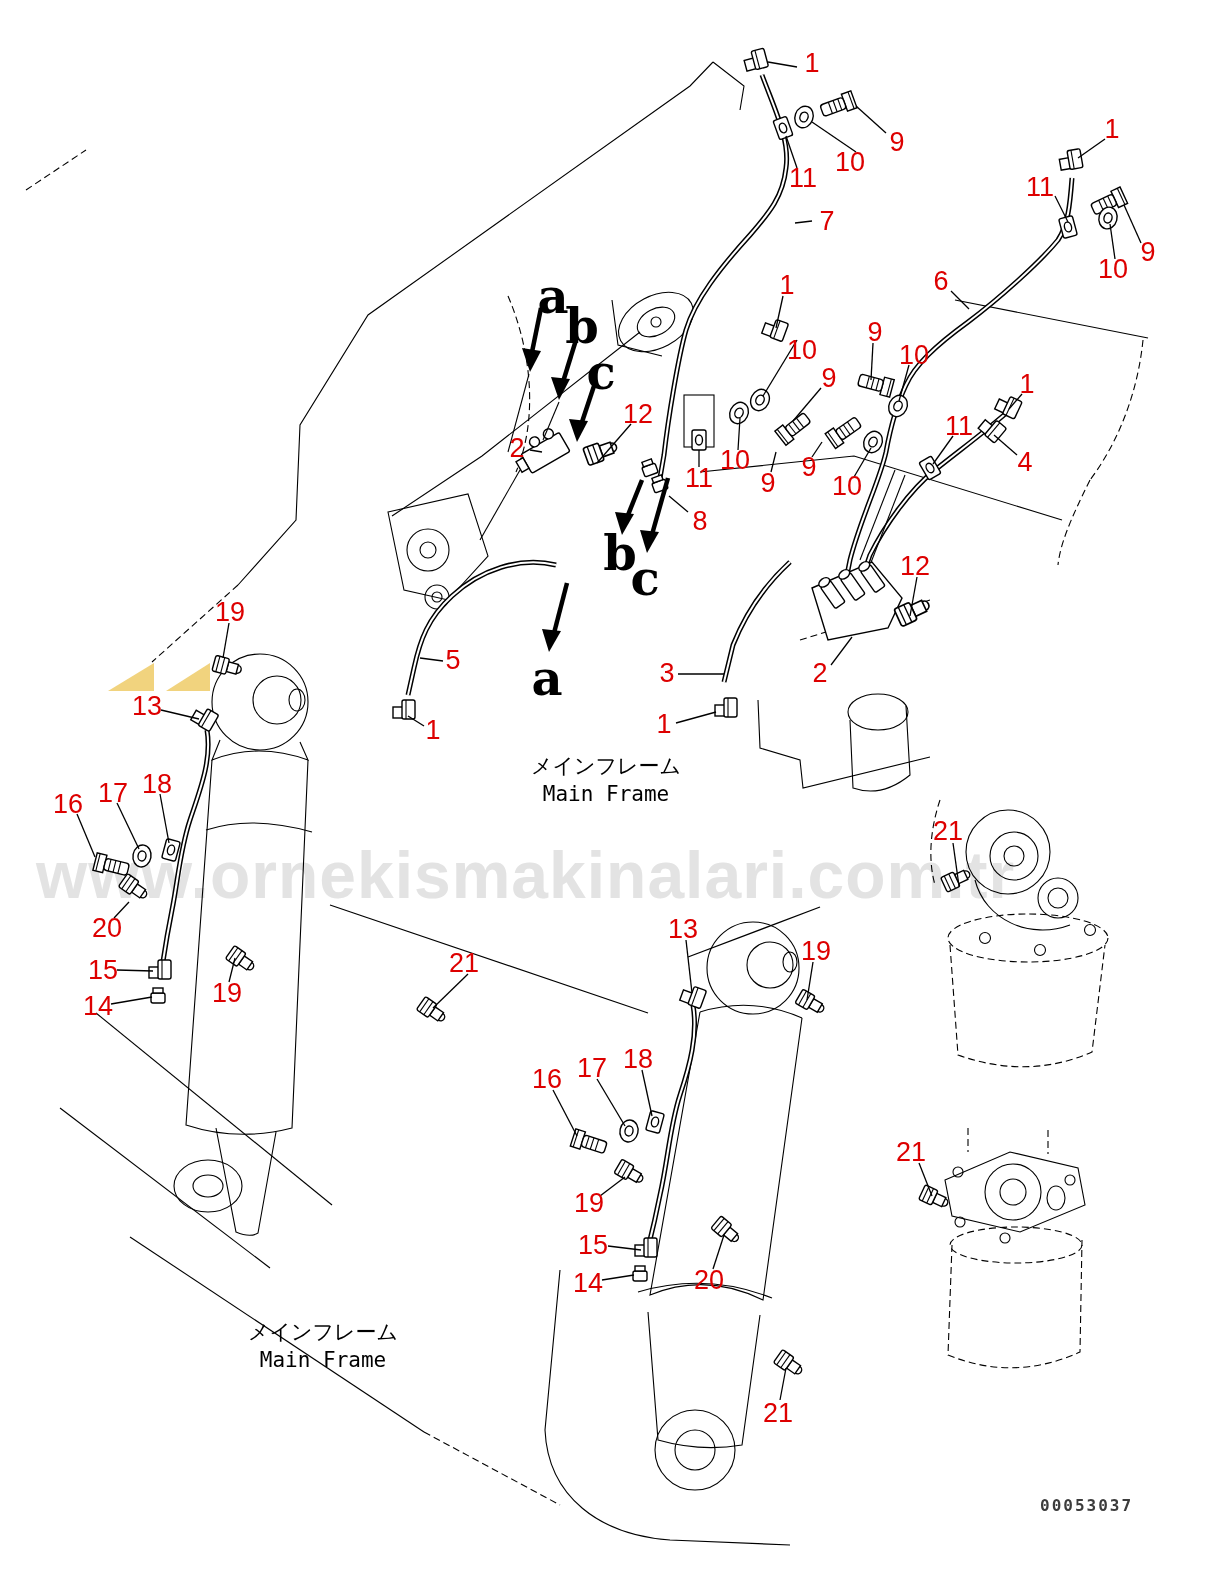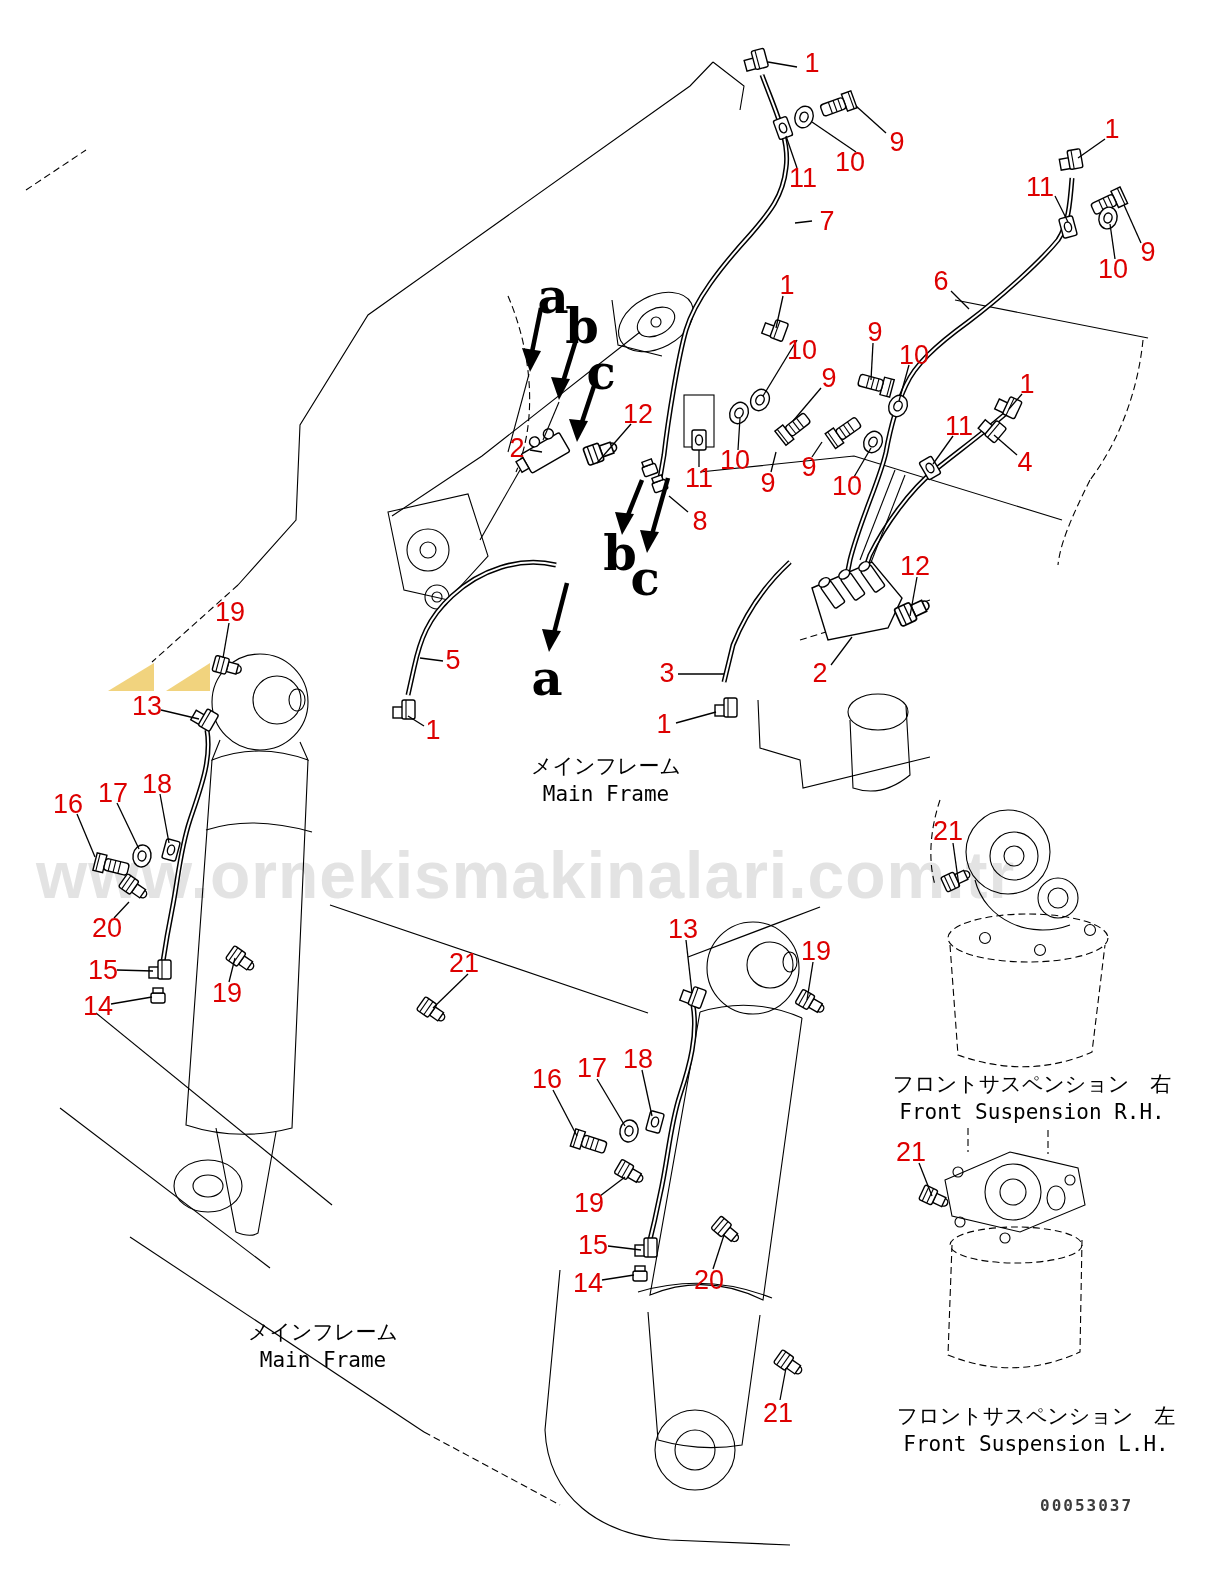--- a/index.html
+++ b/index.html
@@ -498,23 +498,15 @@
     </div>
 
   <div class="frame-label" style="left:606px;top:752px;">
     <div>メインフレーム</div>
     <div>Main Frame</div>
   </div>
   <div class="frame-label" style="left:323px;top:1318px;">
     <div>メインフレーム</div>
     <div>Main Frame</div>
   </div>
-  <div class="frame-label" style="left:1032px;top:1070px;">
-    <div>フロントサスペンション　右</div>
-    <div>Front Suspension R.H.</div>
-  </div>
-  <div class="frame-label" style="left:1036px;top:1402px;">
-    <div>フロントサスペンション　左</div>
-    <div>Front Suspension L.H.</div>
-  </div>
 
   <div class="drawing-number" style="left:1040px;top:1496px;font-weight:bold;">00053037</div>
 </div>
 
 </body></html>

